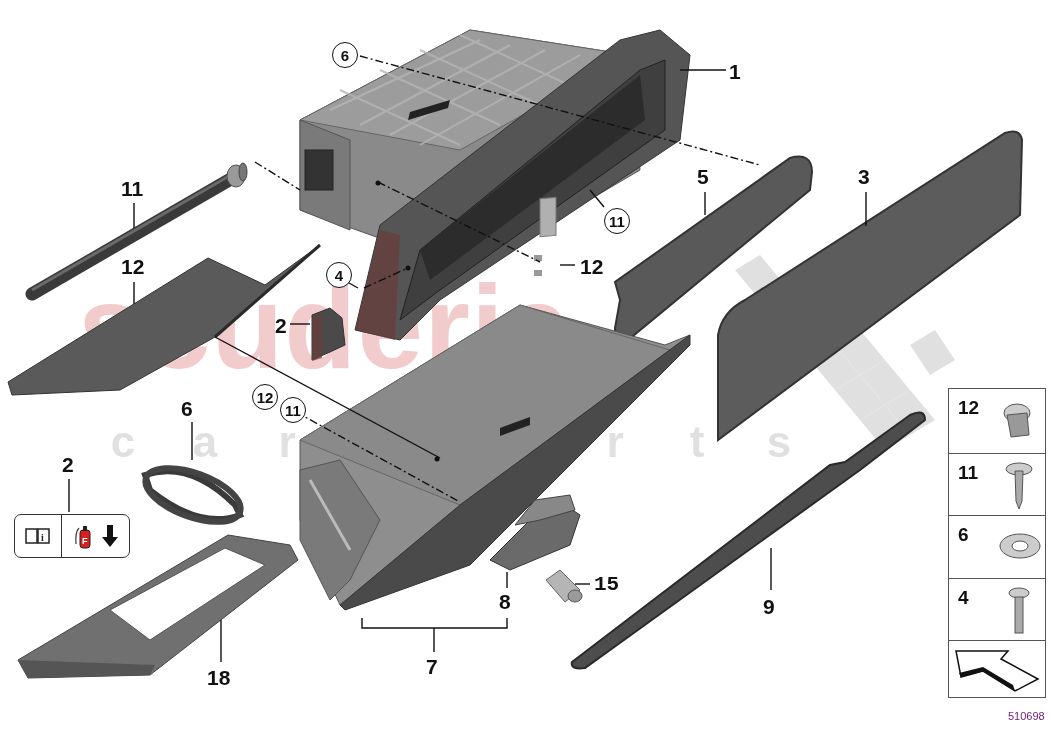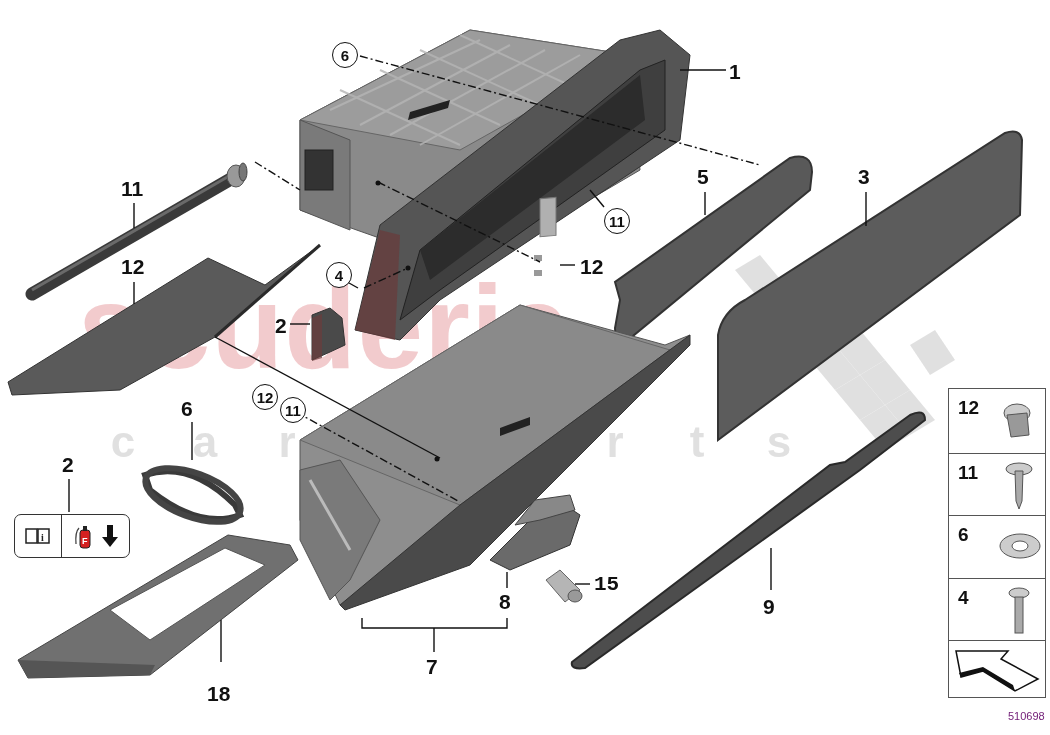--- a/index.html
+++ b/index.html
@@ -172,21 +172,21 @@
   <div class="lbl" style="left:697px;top:166px;">5</div>
   <div class="lbl" style="left:426px;top:656px;">7</div>
   <div class="lbl" style="left:499px;top:591px;">8</div>
   <div class="lbl" style="left:763px;top:596px;">9</div>
   <div class="lbl" style="left:121px;top:256px;">12</div>
   <div class="lbl" style="left:580px;top:256px;">12</div>
   <div class="lbl" style="left:121px;top:178px;">11</div>
   <div class="lbl" style="left:594px;top:574px;font-family:Liberation Mono, monospace;">15</div>
   <div class="lbl" style="left:62px;top:454px;">2</div>
   <div class="lbl" style="left:181px;top:398px;">6</div>
-  <div class="lbl" style="left:207px;top:667px;margin-top:16px;">18</div>
+  <div class="lbl" style="left:207px;top:667px;">18</div>
 
   <div class="circ" style="left:332px;top:42px;">6</div>
   <div class="circ" style="left:604px;top:208px;">11</div>
   <div class="circ" style="left:326px;top:262px;">4</div>
   <div class="circ" style="left:252px;top:384px;">12</div>
   <div class="circ" style="left:280px;top:397px;">11</div>
 
   <div class="info-box">
     <div class="half" style="width:46px;border-right:1.5px solid #333;">
       <svg width="26" height="18">

